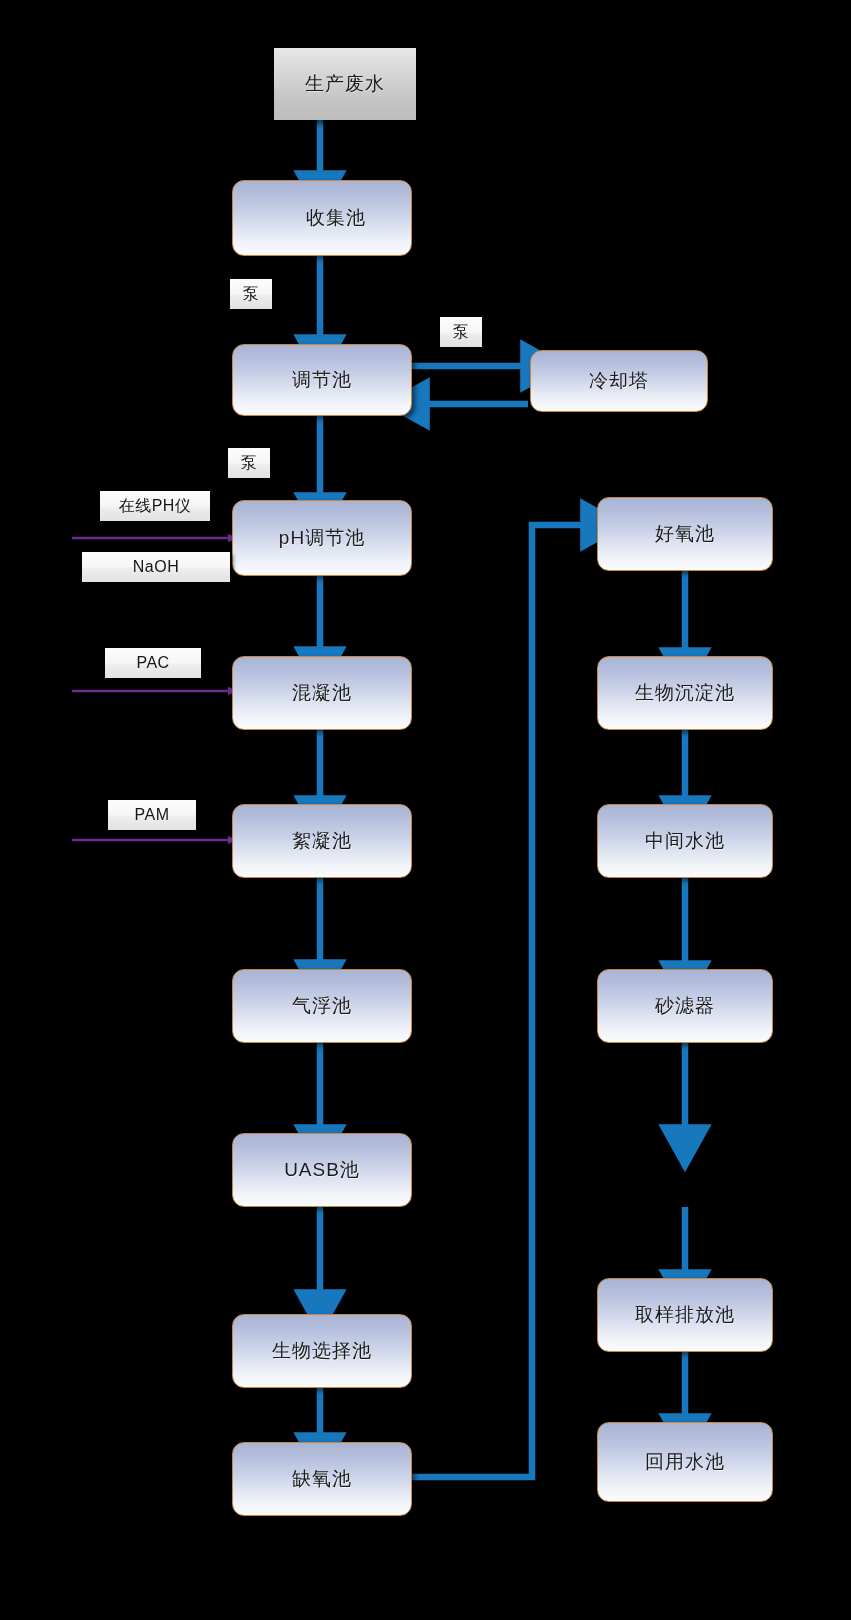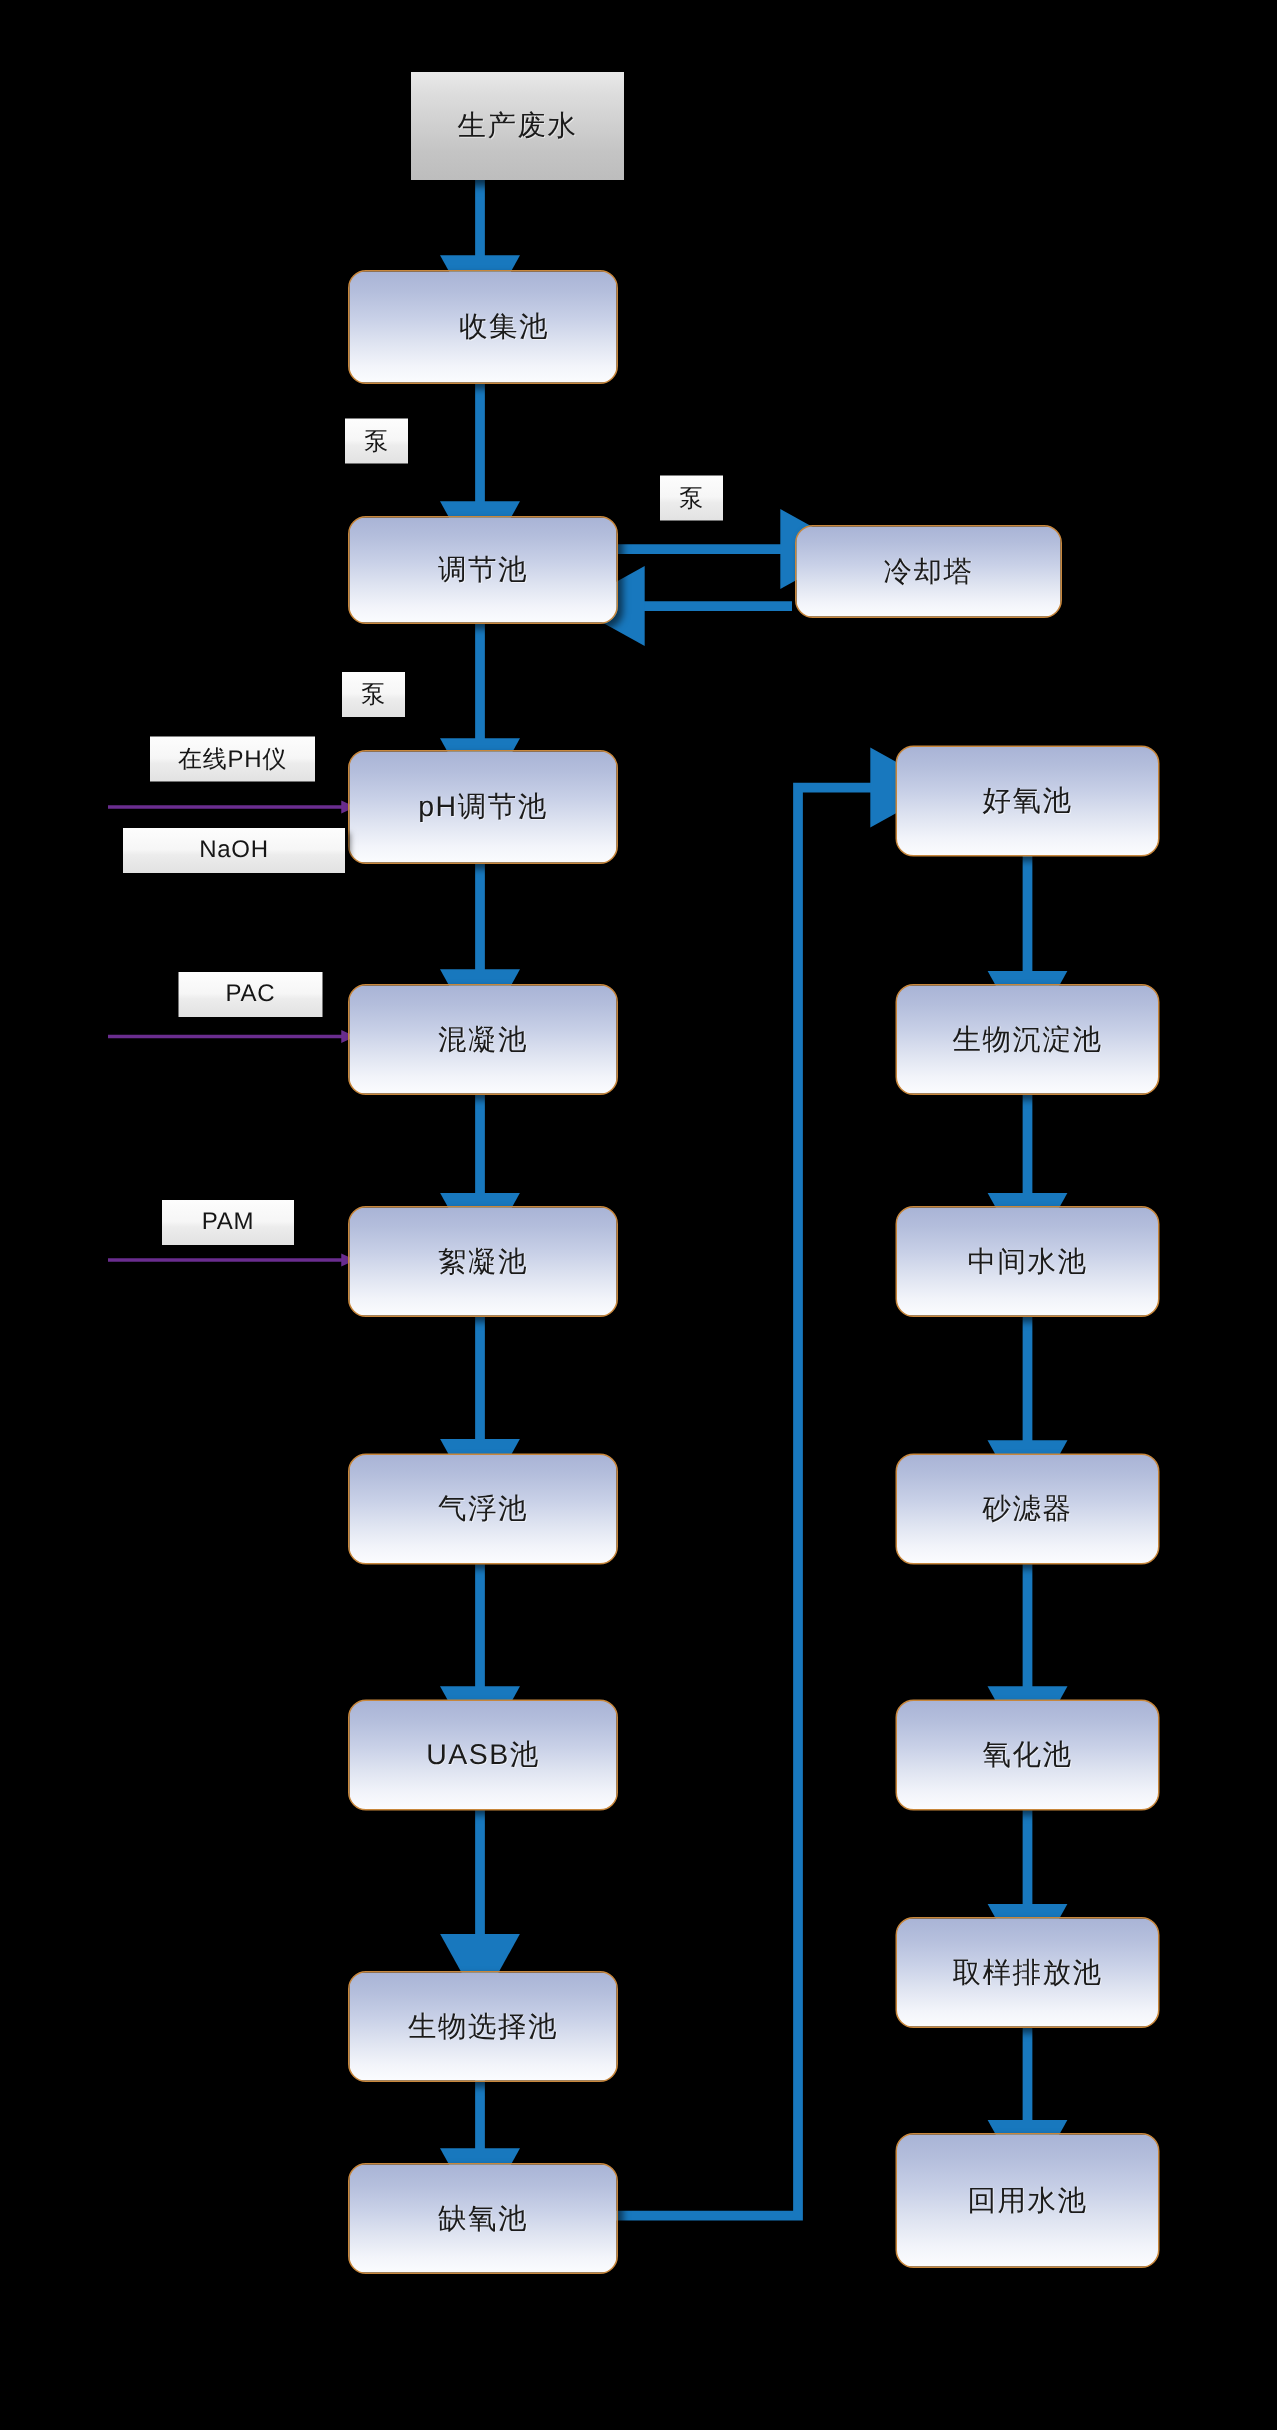--- a/index.html
+++ b/index.html
@@ -198,29 +198,26 @@
   </div>
 
   <div class="node" style="left:597px; top:804px; width:176px; height:74px;">
     <span>中间水池</span>
   </div>
 
   <div class="node" style="left:597px; top:969px; width:176px; height:74px;">
     <span>砂滤器</span>
   </div>
 
-  <div class="node" style="left:597px; top:1133px; width:176px; height:74px;">
-    <span>氧化池</span>
-  </div>
 
   <div class="node" style="left:597px; top:1278px; width:176px; height:74px;">
     <span>取样排放池</span>
   </div>
 
-  <div class="node" style="left:597px; top:1422px; width:176px; height:90px;">
+  <div class="node" style="left:597px; top:1422px; width:176px; height:80px;">
     <span>回用水池</span>
   </div>
 
   <div class="tag" style="left:230px; top:279px; width:42px; height:30px;">
     <span>泵</span>
   </div>
 
   <div class="tag" style="left:440px; top:317px; width:42px; height:30px;">
     <span>泵</span>
   </div>
@@ -230,21 +227,21 @@
   </div>
 
   <div class="tag" style="left:100px; top:491px; width:110px; height:30px;">
     <span>在线PH仪</span>
   </div>
 
   <div class="tag" style="left:82px; top:552px; width:148px; height:30px;">
     <span>NaOH</span>
   </div>
 
-  <div class="tag" style="left:119px; top:648px; width:96px; height:30px;">
+  <div class="tag" style="left:105px; top:648px; width:96px; height:30px;">
     <span>PAC</span>
   </div>
 
   <div class="tag" style="left:108px; top:800px; width:88px; height:30px;">
     <span>PAM</span>
   </div>
 
 </div>
 
 </body></html>

